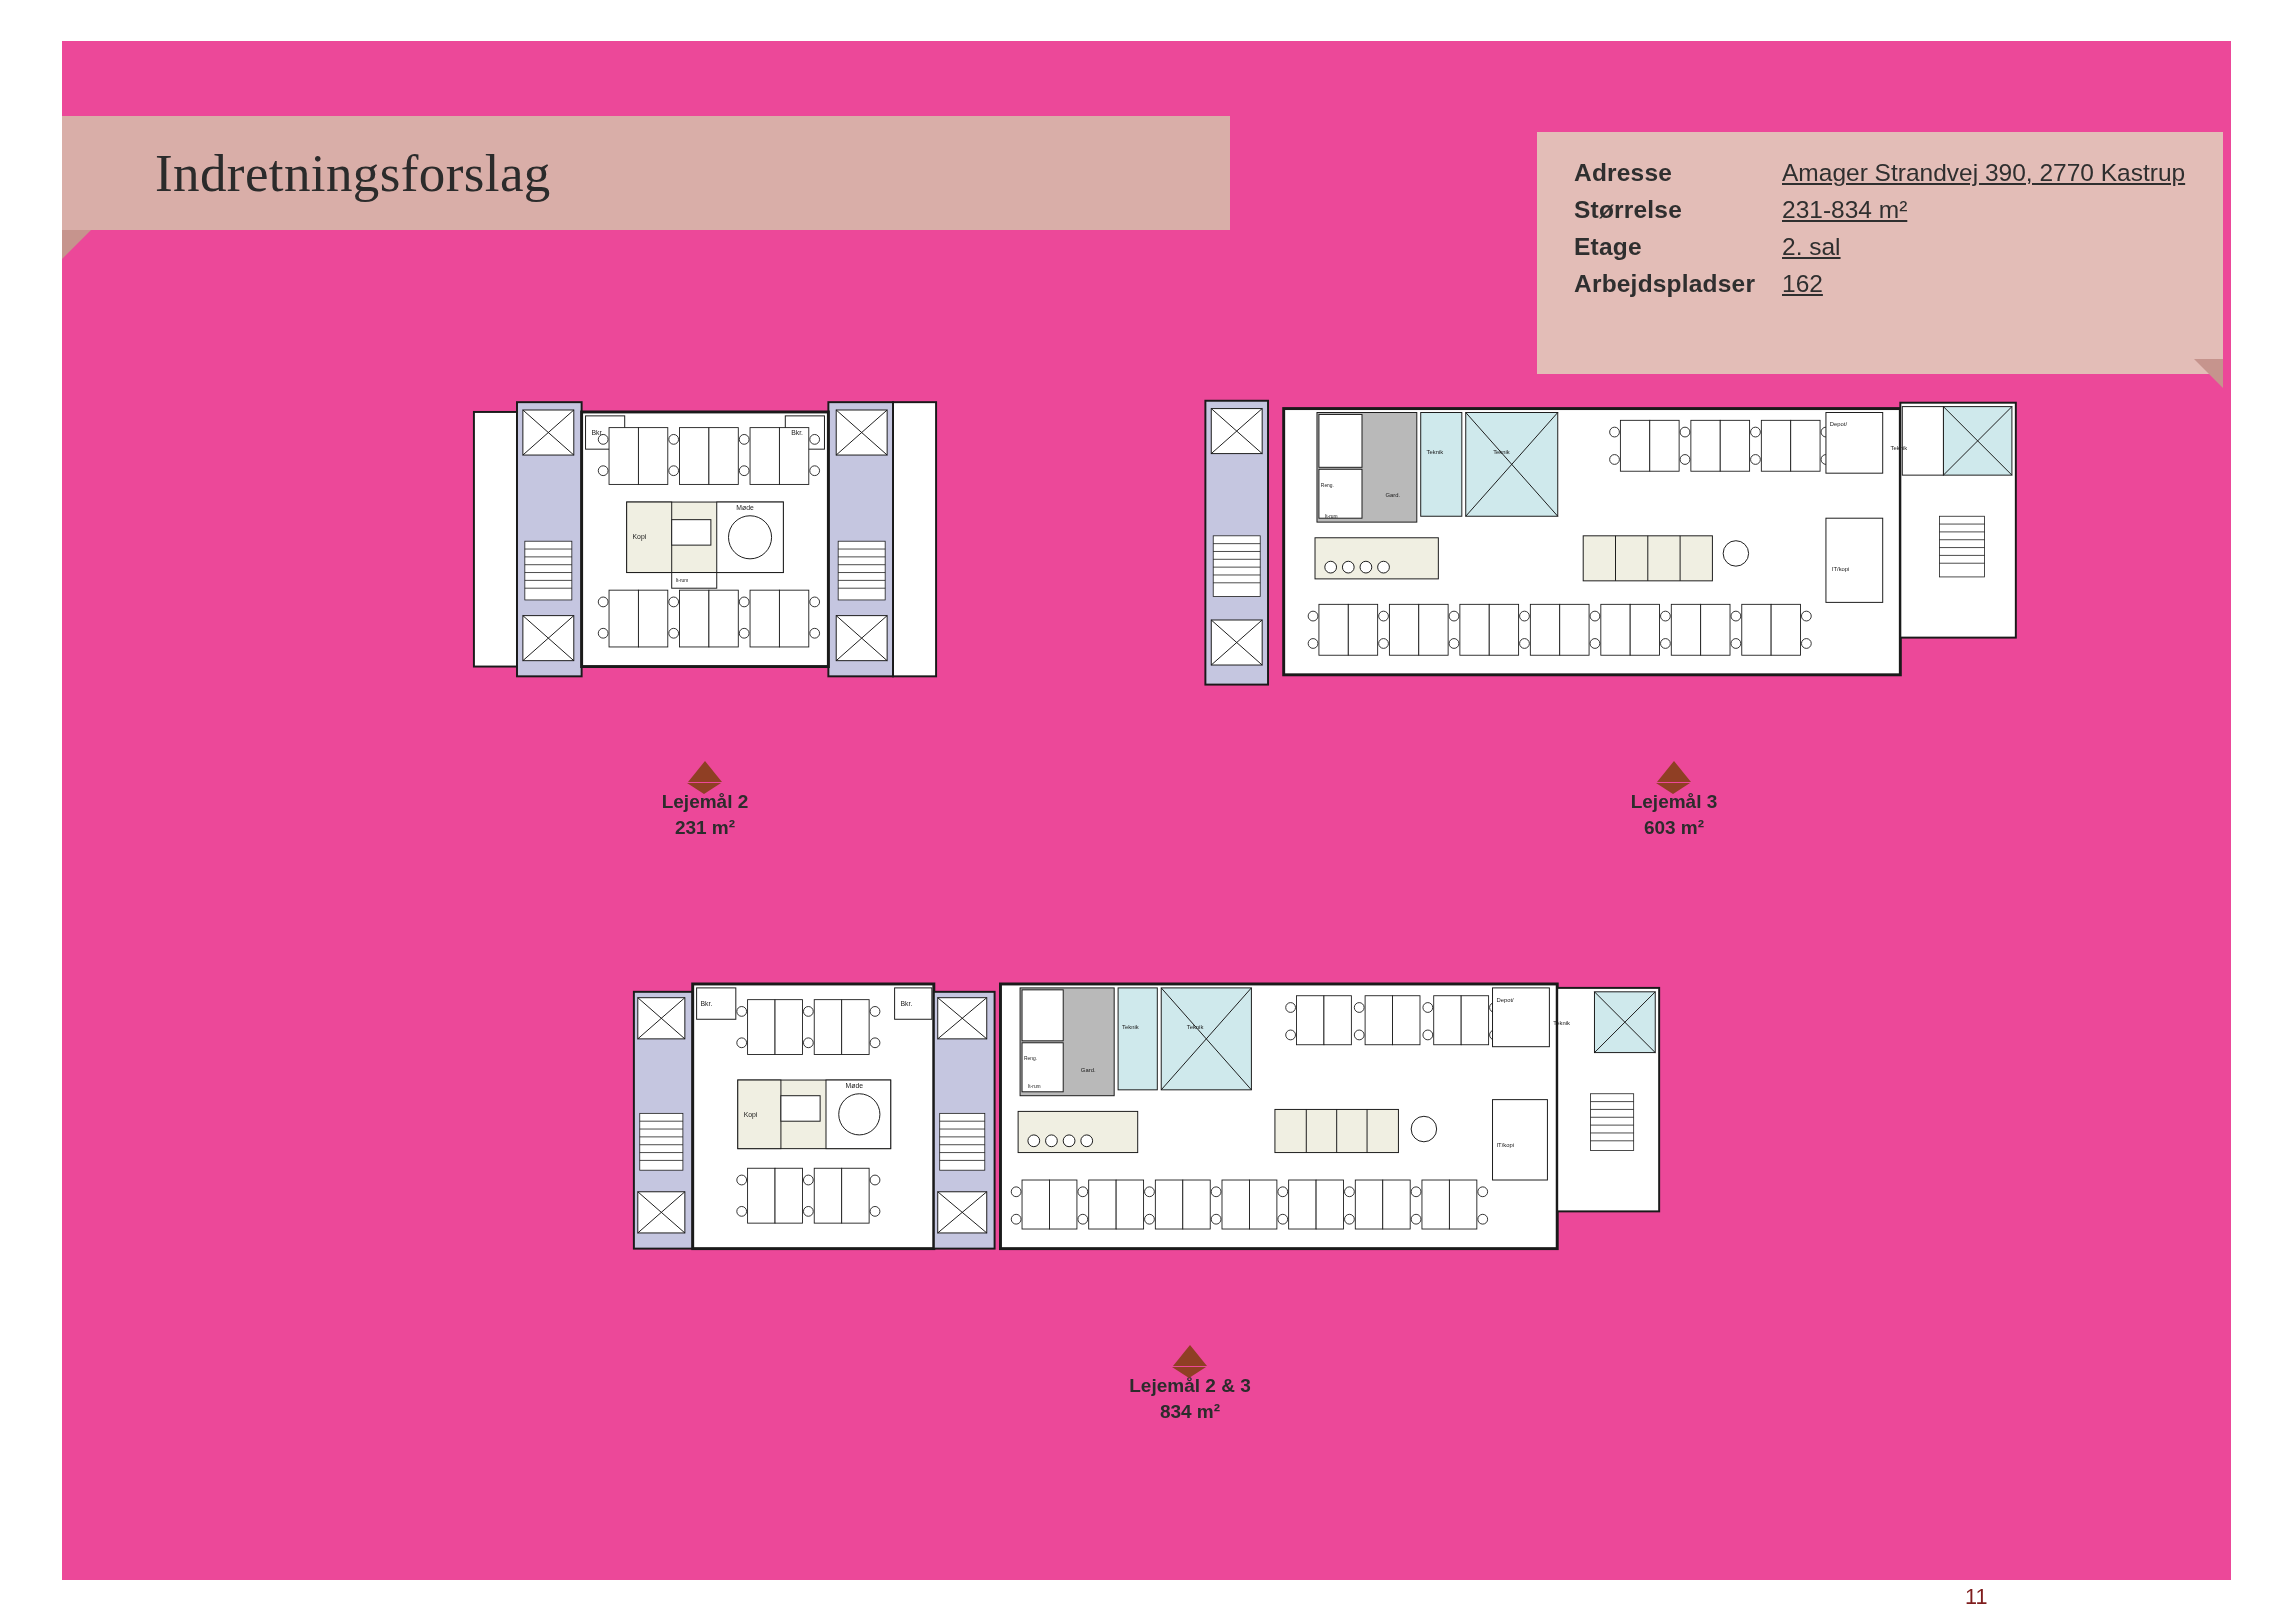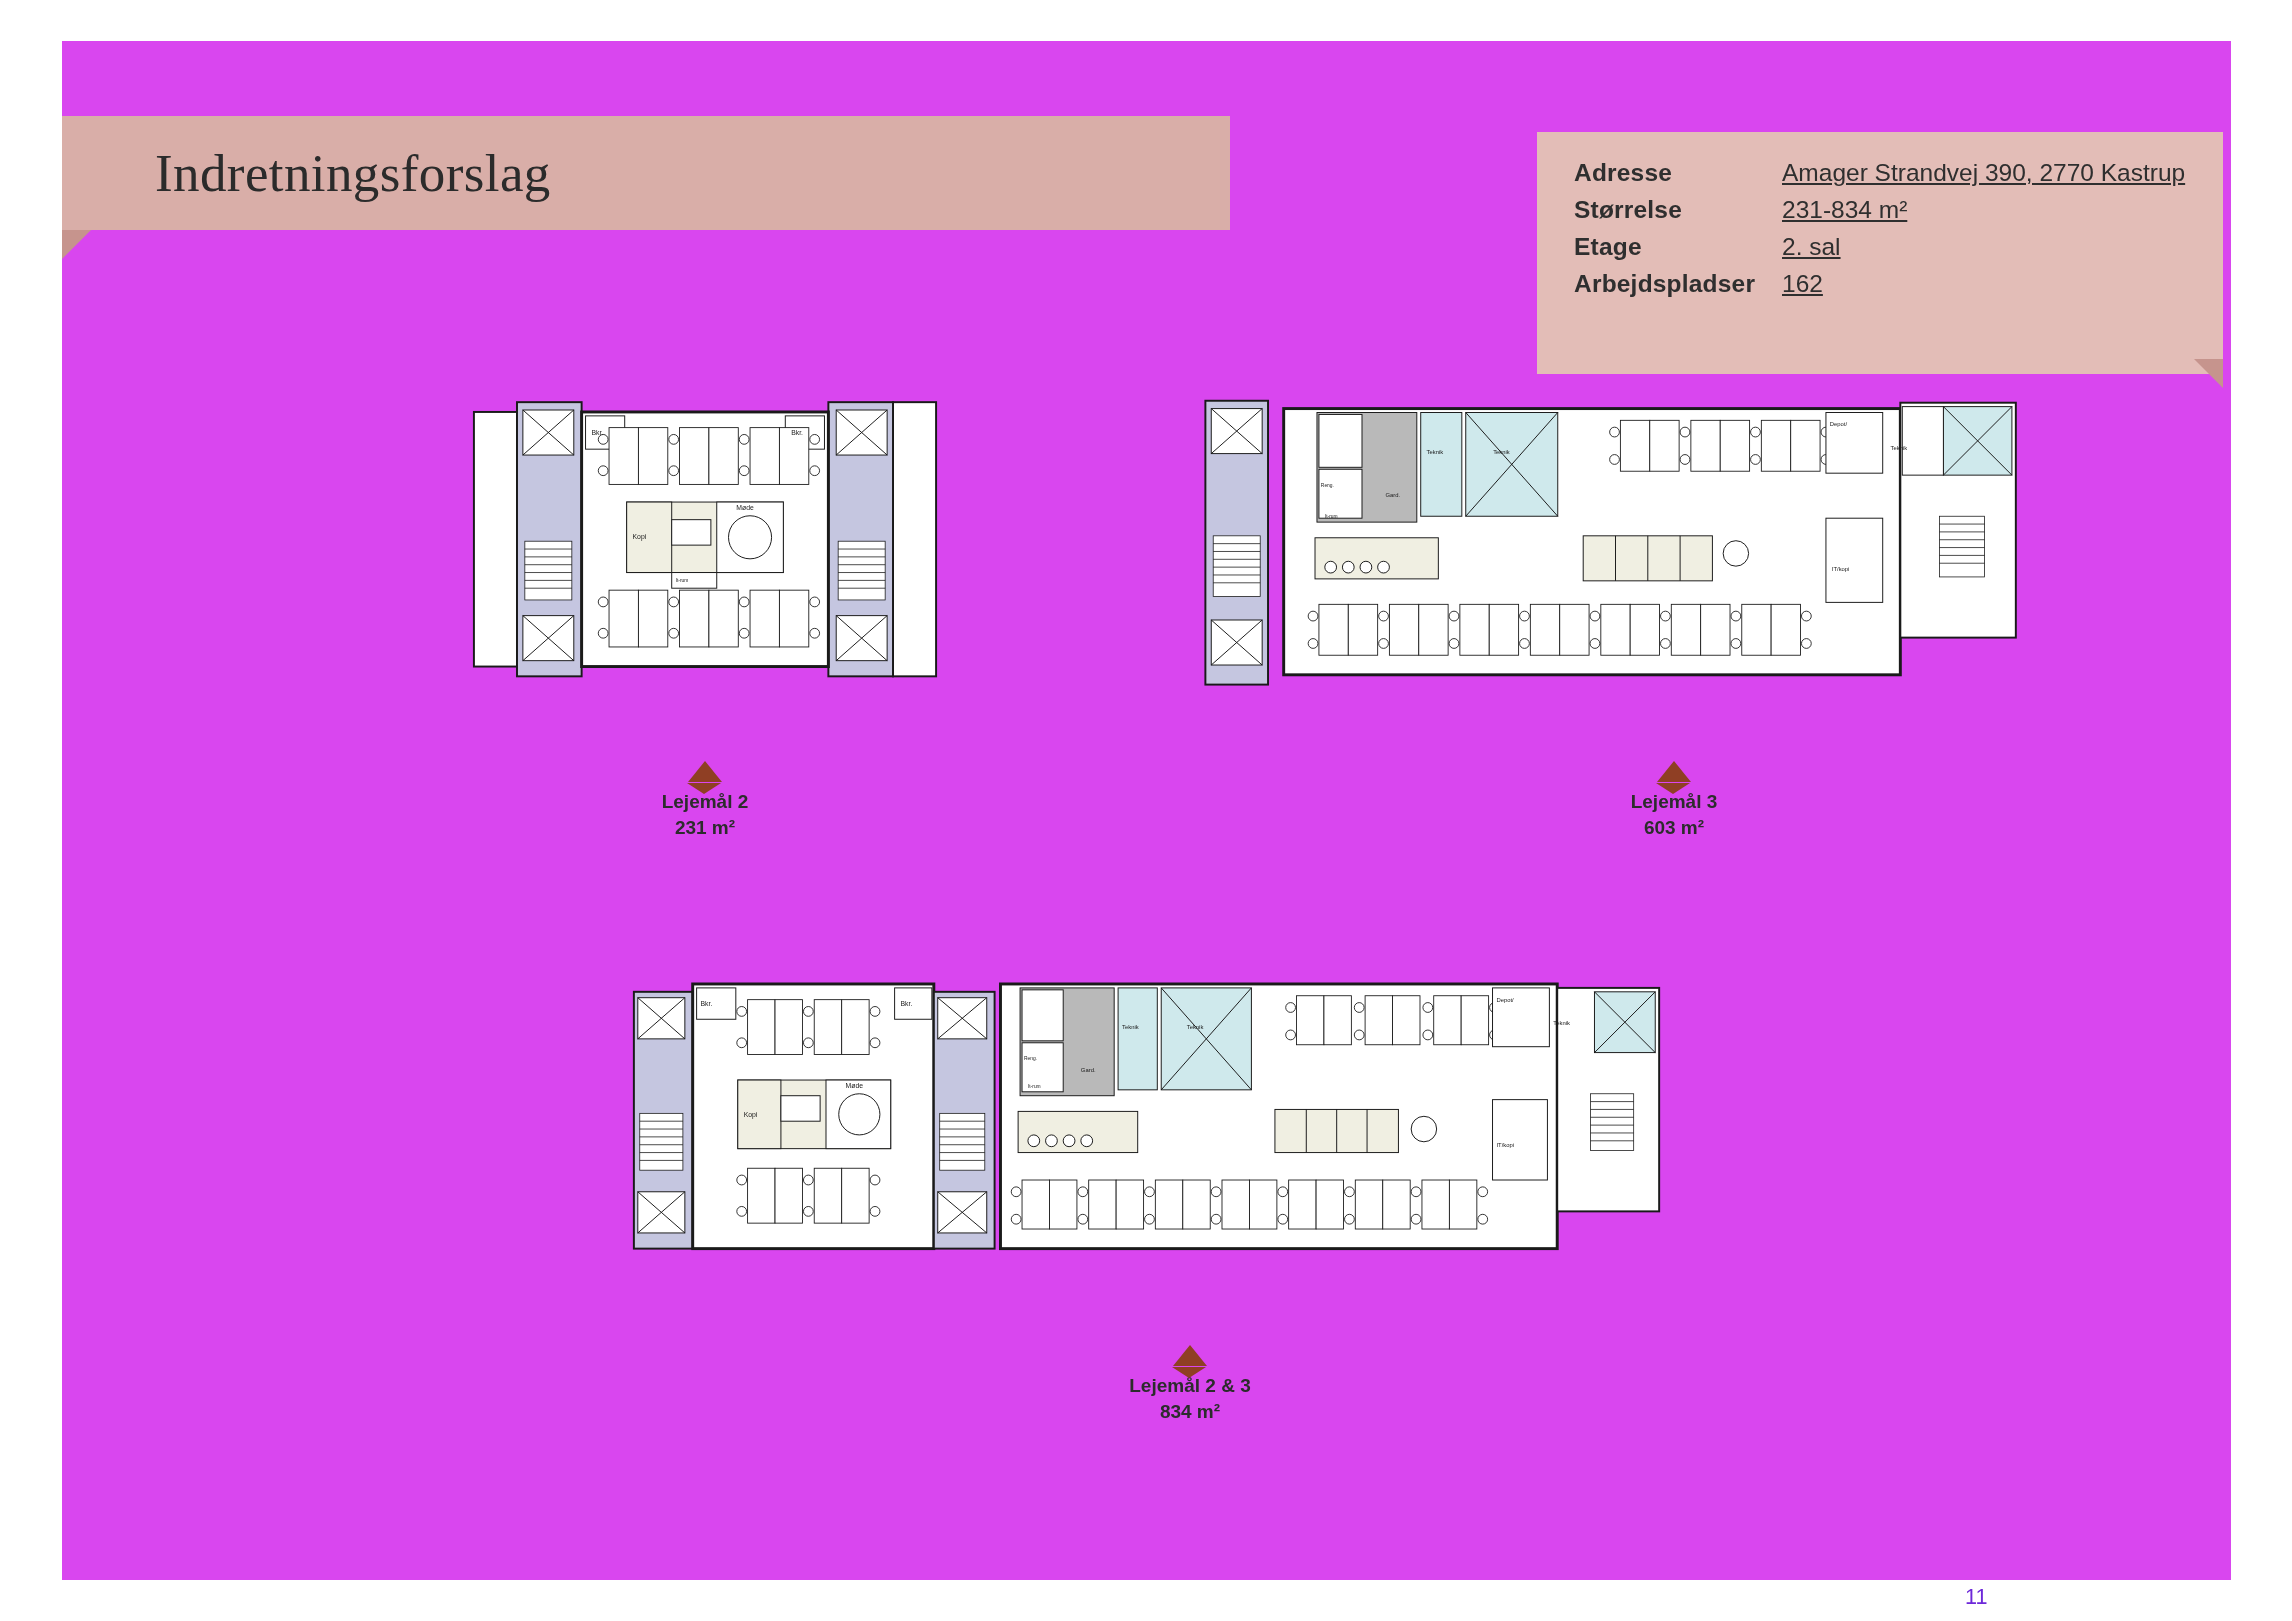--- a/index.html
+++ b/index.html
@@ -14,21 +14,21 @@
     position: relative;
     overflow: hidden;
   }
 
   .page {
     position: absolute;
     left: 62px;
     top: 41px;
     width: 2169px;
     height: 1539px;
-    background: #d946ef;
+    background: #ec4899;
   }
 
   
   .title-banner {
     position: absolute;
     left: 0px;
     top: 75px;
     width: 1168px;
     height: 114px;
     background: #d9aea8;
@@ -121,21 +121,21 @@
     border-left: 17.6px solid transparent;
     border-right: 17.6px solid transparent;
     border-top: 11.8px solid #8f3f24;
   }
 
   .page-number {
     position: absolute;
     left: 1965px;
     top: 1584px;
     font-size: 21.6px;
-    color: #6d28d9;
+    color: #7f1d1d;
   }
 
   
   svg.fp { display: block; }
 </style>
 </head>
 <body>
 
 <div class="page">
 

